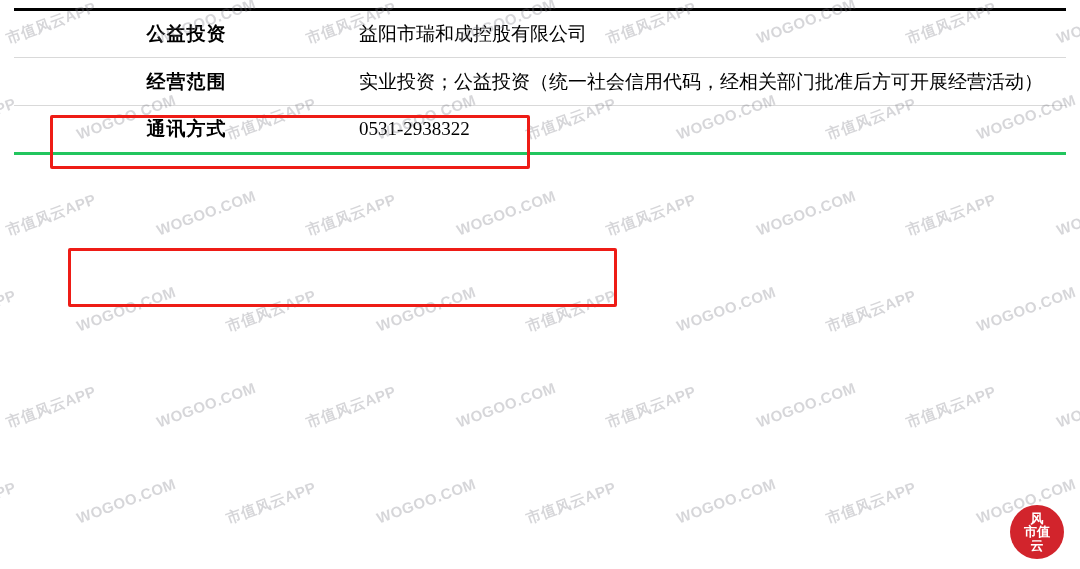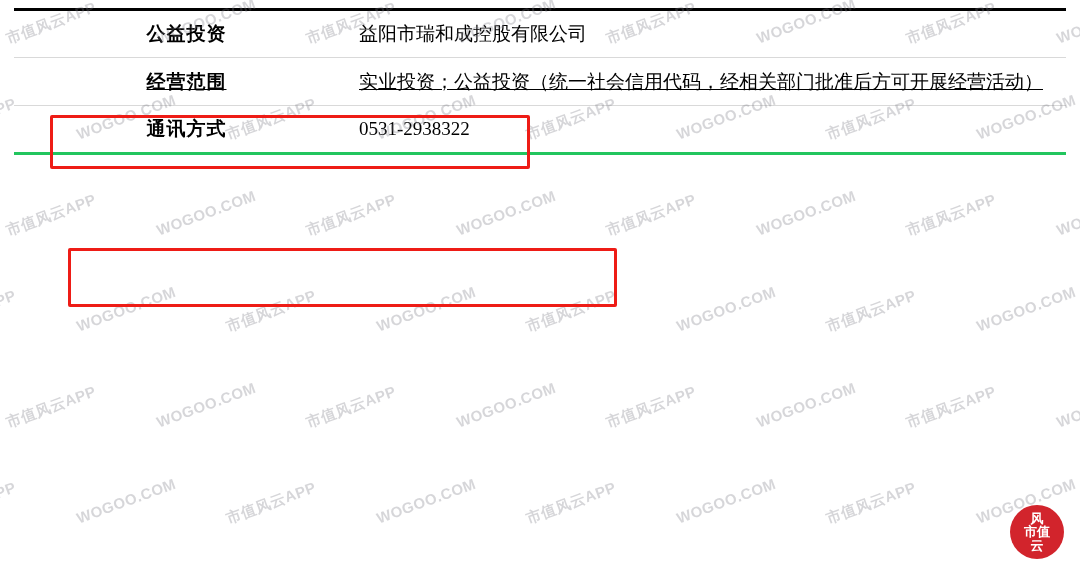--- a/index.html
+++ b/index.html
@@ -69,21 +69,21 @@
   }
   td.value {
     padding-left: 20px;
     text-align: left;
     font-weight: 400;
     line-height: 1.55;
   }
   tr.top-rule td {
     border-top: 3px solid #000000;
   }
-  tr.tall { height: 74px; text-decoration: underline; }
+  tr.tall { height: 74px; }
   tr.last td { border-bottom: 3px solid #22c55e; }
 
   
   .redbox {
     position: absolute;
     border: 3px solid #ee1c16;
     border-radius: 2px;
     z-index: 6;
     pointer-events: none;
   }

